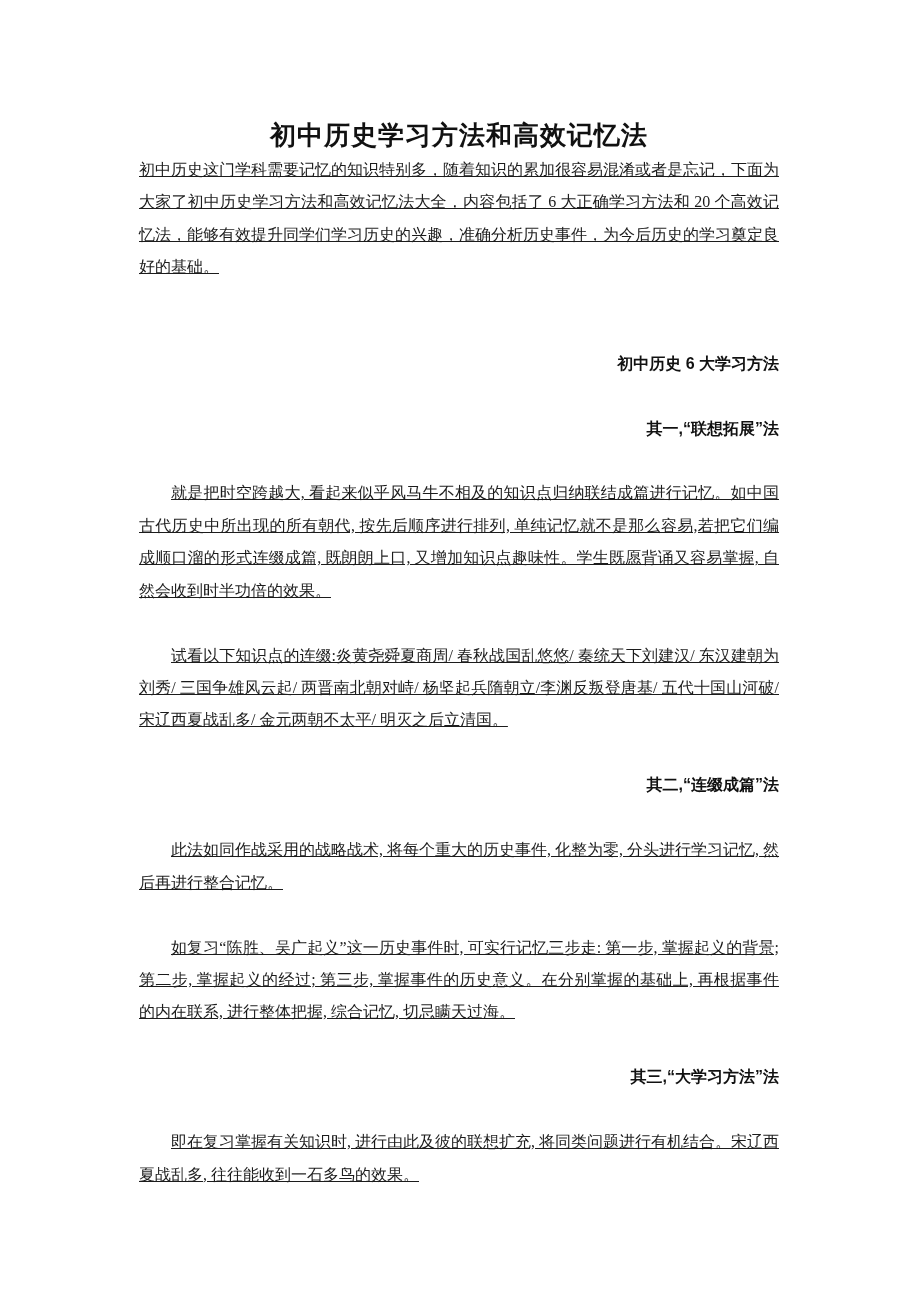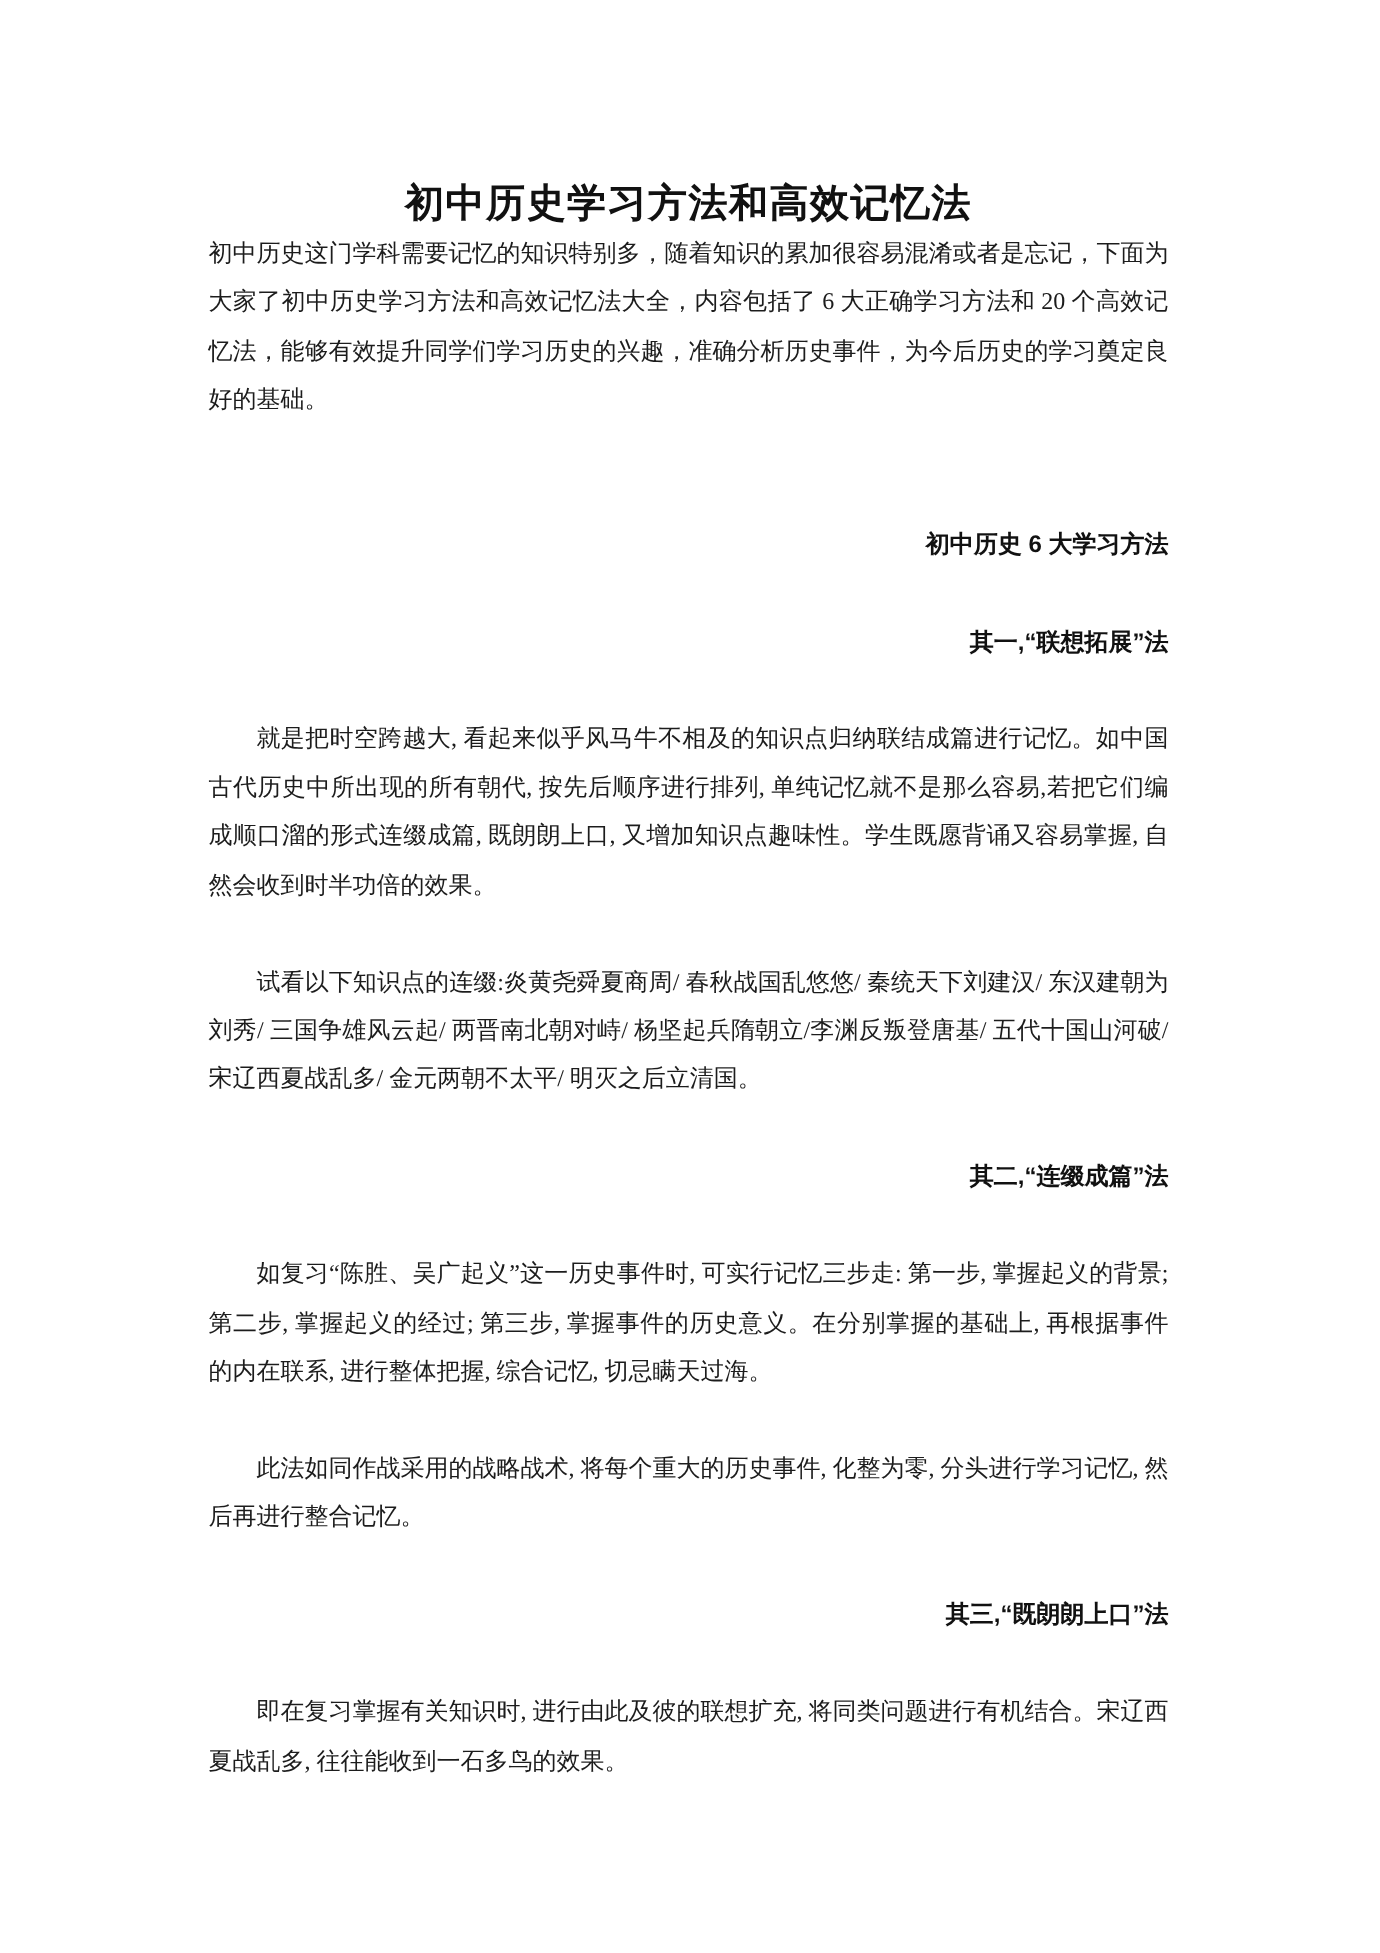--- a/index.html
+++ b/index.html
@@ -29,20 +29,21 @@
     color: #111111;
     letter-spacing: 1px;
   }
   .para {
     margin: 0 0 32.5px 0;
     font-family: "Liberation Serif", "DejaVu Serif", serif;
     font-size: 16px;
     line-height: 32.4px;
     color: #1c1c1c;
     text-align: justify;
+    text-decoration: underline;
   }
   .intro {
     margin-bottom: 64px;
   }
   .indent {
     text-indent: 2em;
   }
   .heading {
     margin: 0 0 32.5px 0;
     font-family: "Liberation Sans", "DejaVu Sans", sans-serif;
@@ -70,22 +71,22 @@
     <h2 class="heading">初中历史 6 大学习方法</h2>
 
     <h3 class="heading">其一,“联想拓展”法</h3>
 
     <p class="para indent">就是把时空跨越大, 看起来似乎风马牛不相及的知识点归纳联结成篇进行记忆。如中国古代历史中所出现的所有朝代, 按先后顺序进行排列, 单纯记忆就不是那么容易,若把它们编成顺口溜的形式连缀成篇, 既朗朗上口, 又增加知识点趣味性。学生既愿背诵又容易掌握, 自然会收到时半功倍的效果。</p>
 
     <p class="para indent">试看以下知识点的连缀:炎黄尧舜夏商周/ 春秋战国乱悠悠/ 秦统天下刘建汉/ 东汉建朝为刘秀/ 三国争雄风云起/ 两晋南北朝对峙/ 杨坚起兵隋朝立/李渊反叛登唐基/ 五代十国山河破/ 宋辽西夏战乱多/ 金元两朝不太平/ 明灭之后立清国。</p>
 
     <h3 class="heading">其二,“连缀成篇”法</h3>
 
+    <p class="para indent">此法如同作战采用的战略战术, 将每个重大的历史事件, 化整为零, 分头进行学习记忆, 然后再进行整合记忆。</p>
+
     <p class="para indent">如复习“陈胜、吴广起义”这一历史事件时, 可实行记忆三步走: 第一步, 掌握起义的背景; 第二步, 掌握起义的经过; 第三步, 掌握事件的历史意义。在分别掌握的基础上, 再根据事件的内在联系, 进行整体把握, 综合记忆, 切忌瞒天过海。</p>
 
-    <p class="para indent">此法如同作战采用的战略战术, 将每个重大的历史事件, 化整为零, 分头进行学习记忆, 然后再进行整合记忆。</p>
-
-    <h3 class="heading">其三,“既朗朗上口”法</h3>
+    <h3 class="heading">其三,“大学习方法”法</h3>
 
     <p class="para indent">即在复习掌握有关知识时, 进行由此及彼的联想扩充, 将同类问题进行有机结合。宋辽西夏战乱多, 往往能收到一石多鸟的效果。</p>
 
   </div>
 </div>
 
 </body></html>

